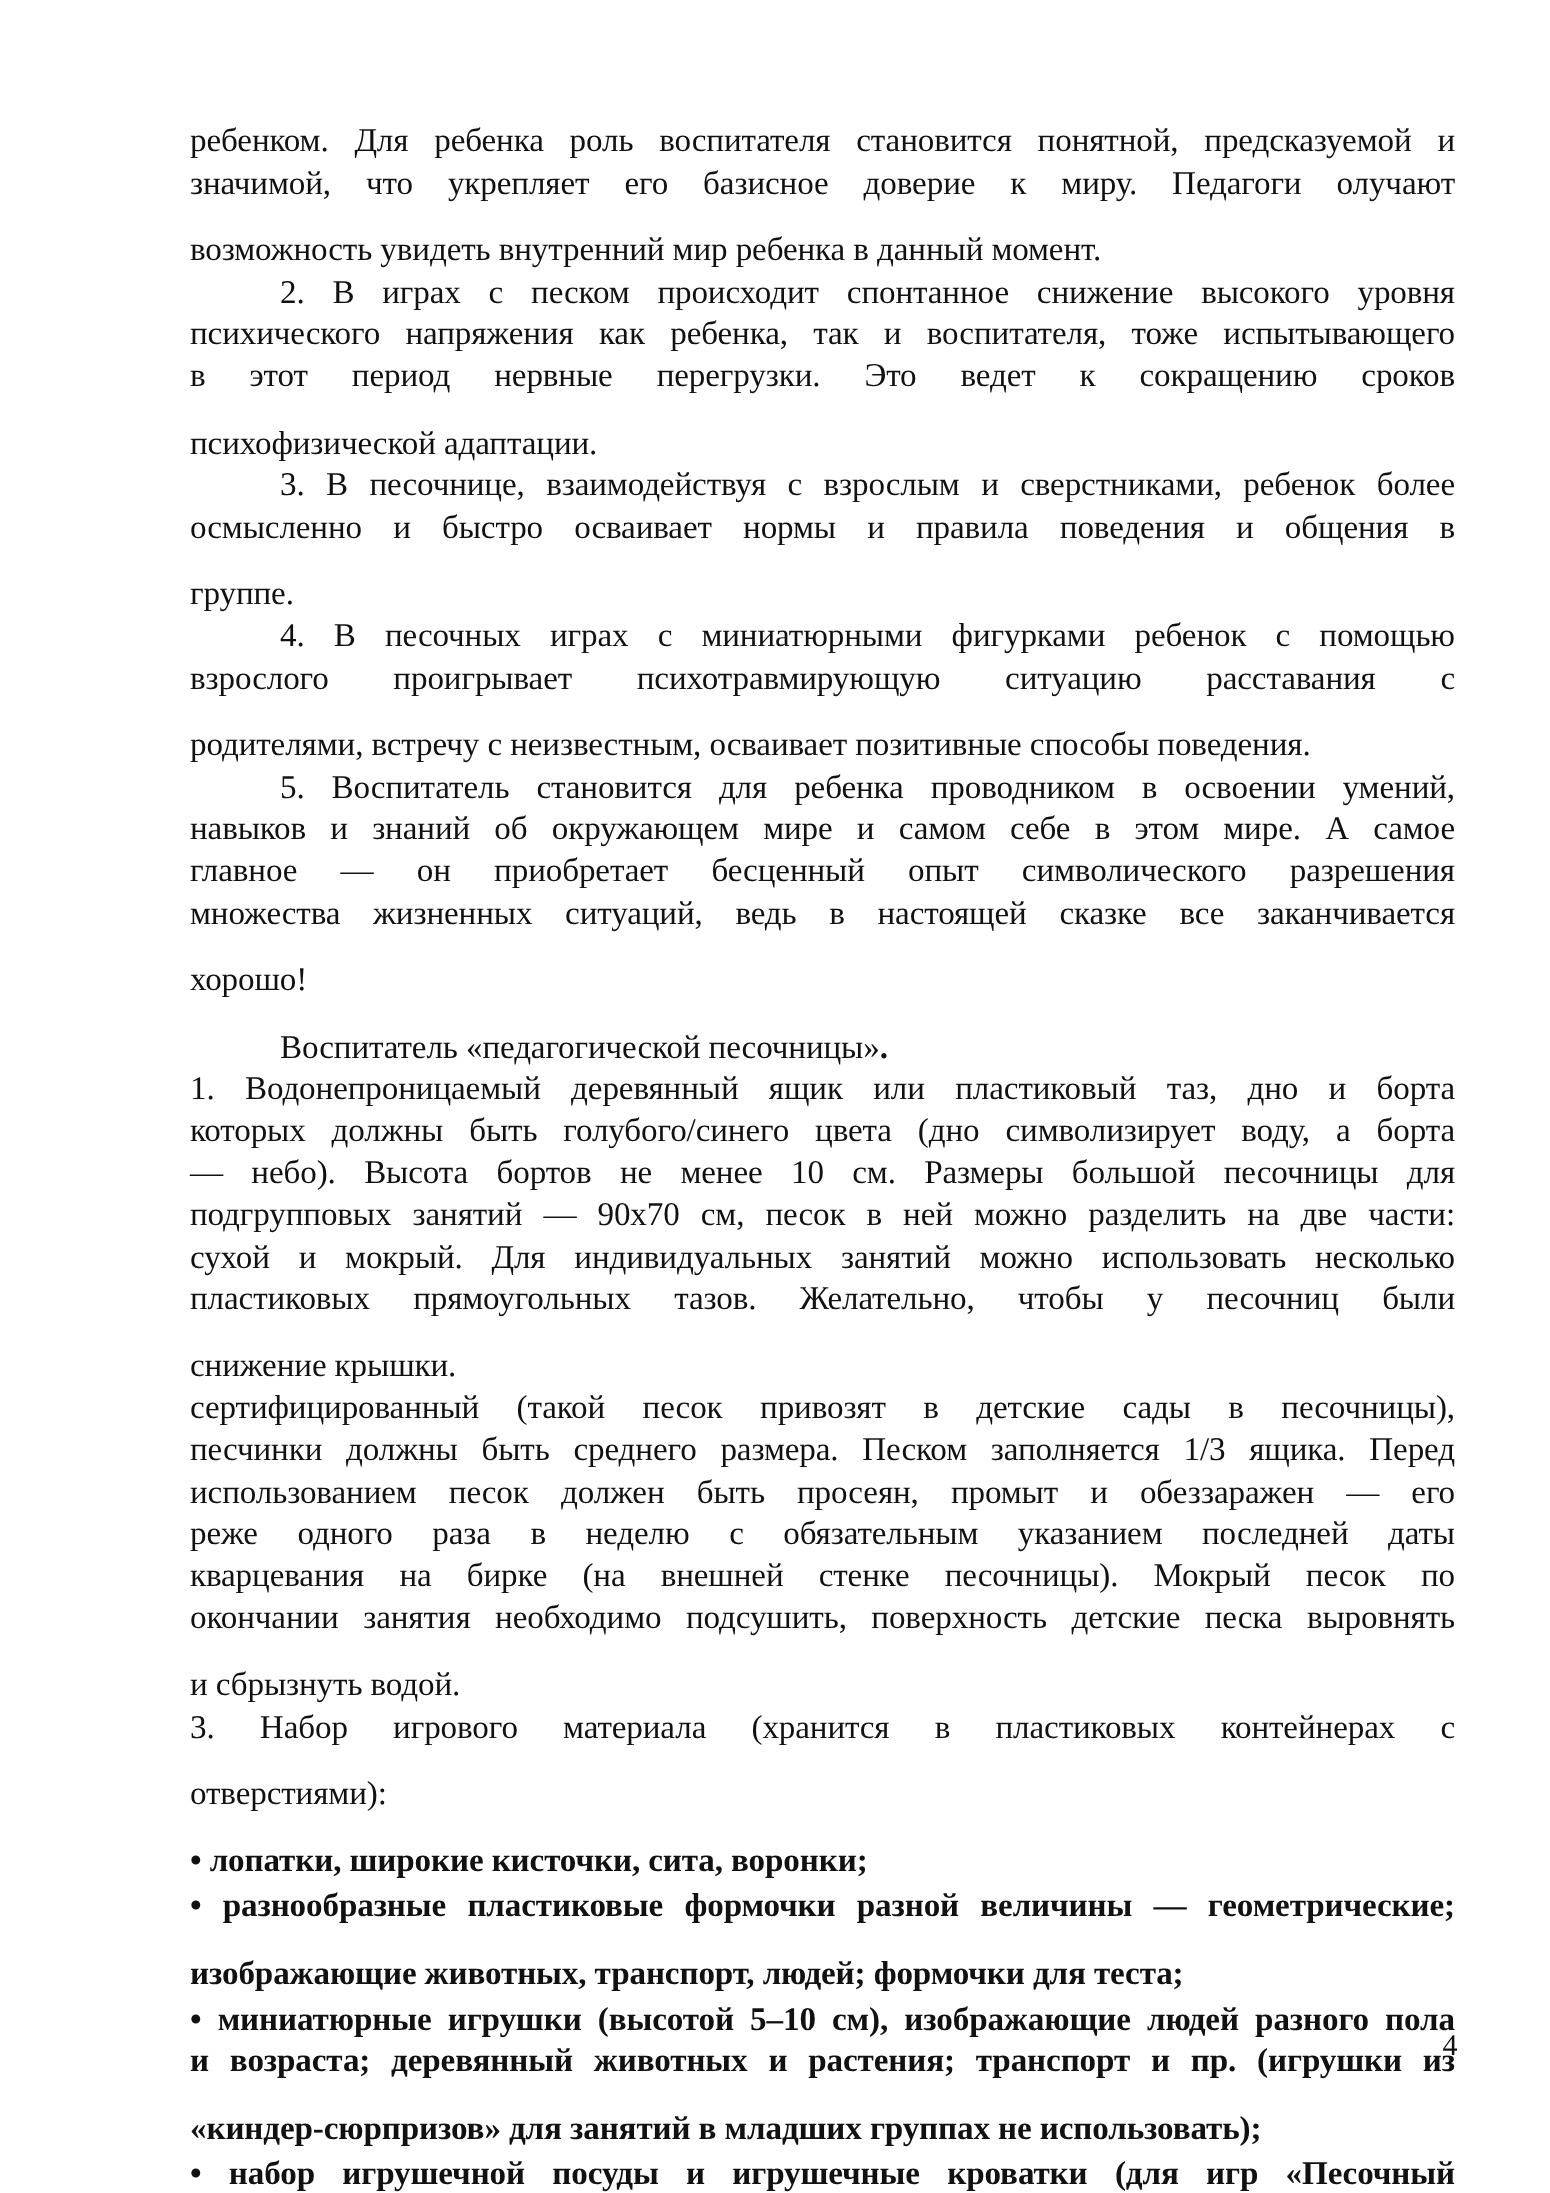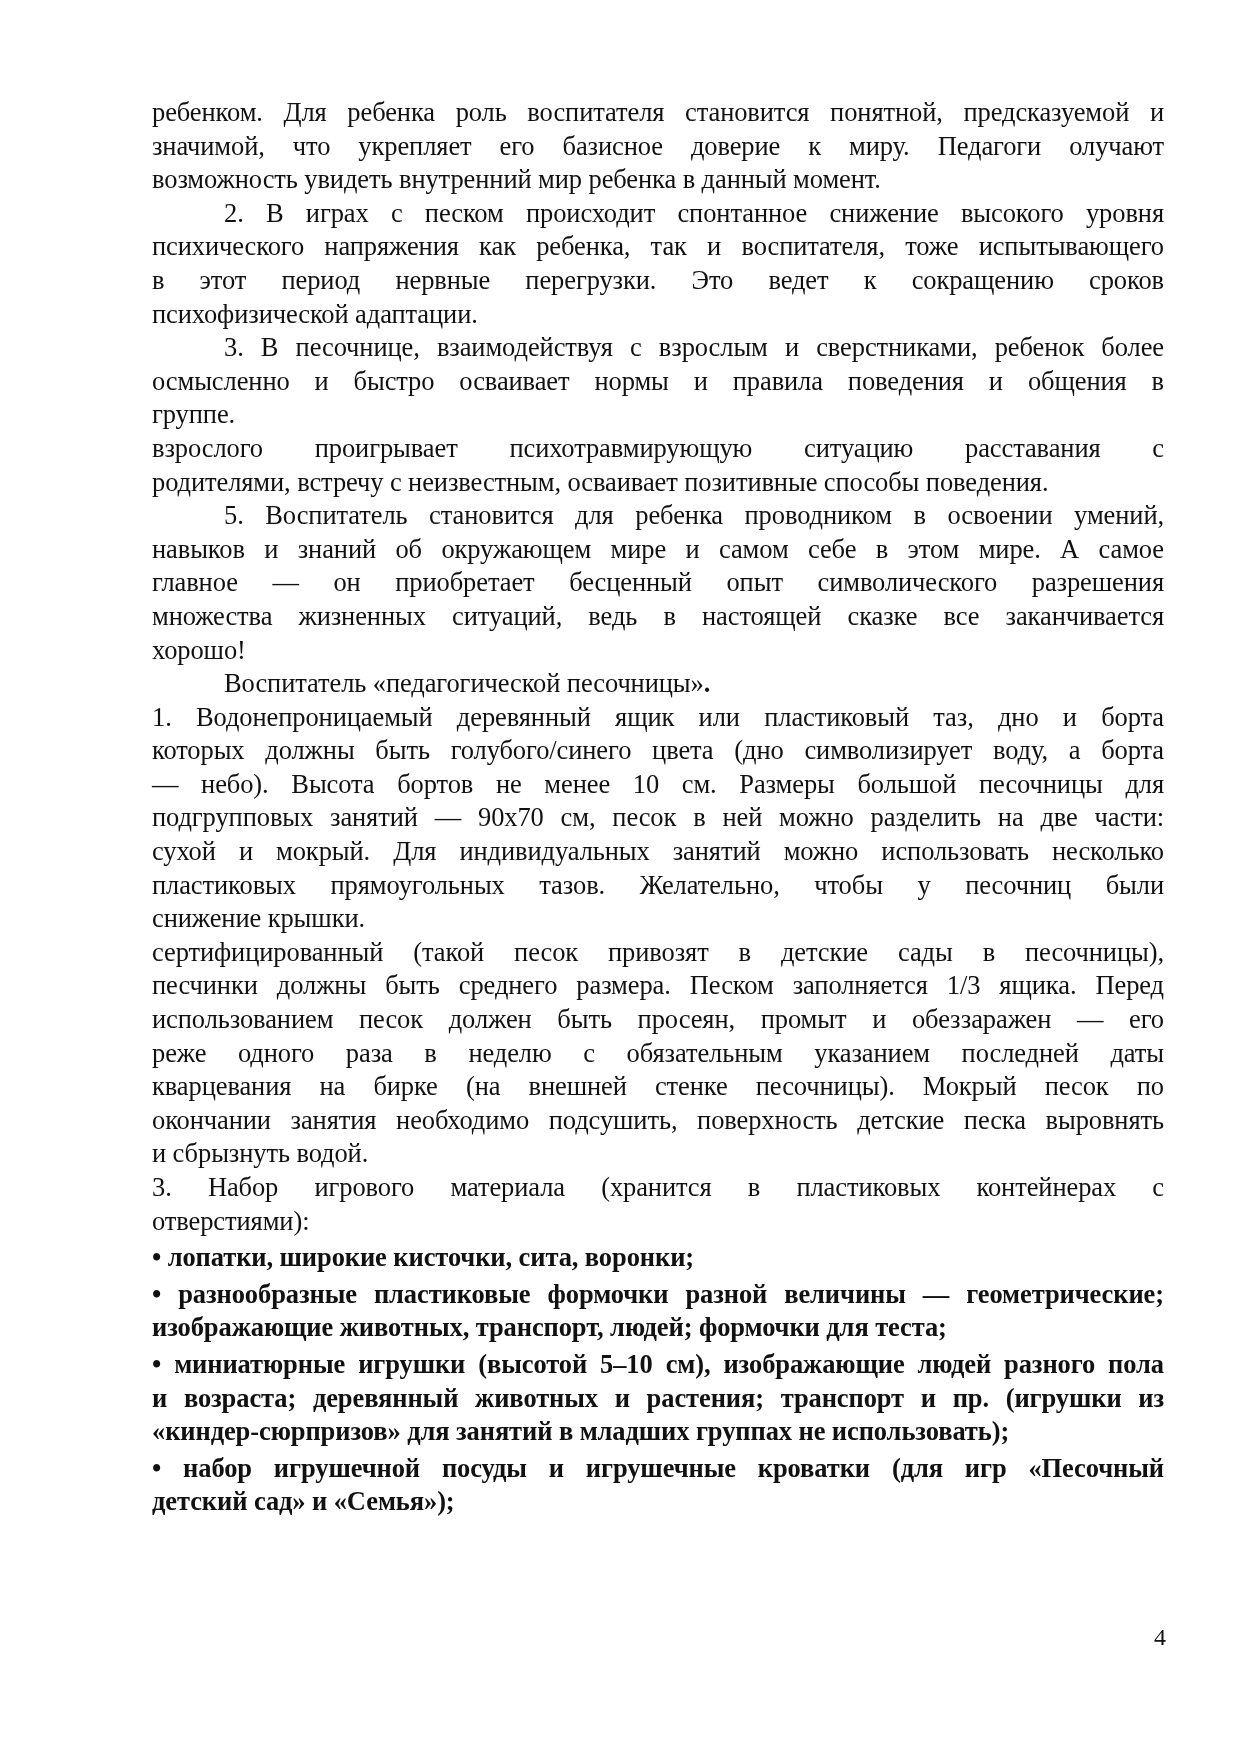--- a/index.html
+++ b/index.html
@@ -11,21 +11,21 @@
     position: absolute; left: 136px; top: 96px; width: 1012px;
     font-family: "Liberation Serif", "DejaVu Serif", serif;
     font-size: 26.5px; color: #111;
   }
   .para { margin: 0; }
   .line {
     display: block; height: 33.6px; line-height: 33.6px;
     white-space: nowrap; text-align: justify; text-align-last: justify;
     word-spacing: 0; letter-spacing: -0.1px;
   }
-  .line.last { text-align-last: left; }
+  .line.last { text-align-last: left; margin-top: 20px; }
   .line.indent { padding-left: 72px; }
   .para.bullet { margin-top: 3px; font-weight: bold; }
   .bold-dot { font-weight: bold; }
   .page-number {
     position: absolute; left: 1138px; top: 1624px;
     font-family: "Liberation Serif", "DejaVu Serif", serif;
     font-size: 24px; color: #111;
   }
 </style>
 </head>
@@ -47,20 +47,21 @@
       <span class="line last">психофизической адаптации.</span>
     </div>
 
     <div class="para">
       <span class="line indent">3. В песочнице, взаимодействуя с взрослым и сверстниками, ребенок более</span>
       <span class="line">осмысленно и быстро осваивает нормы и правила поведения и общения в</span>
       <span class="line last">группе.</span>
     </div>
 
     <div class="para">
+      <span class="line indent">4. В песочных играх с миниатюрными фигурками ребенок с помощью</span>
       <span class="line">взрослого проигрывает психотравмирующую ситуацию расставания с</span>
       <span class="line last">родителями, встречу с неизвестным, осваивает позитивные способы поведения.</span>
     </div>
 
     <div class="para">
       <span class="line indent">5. Воспитатель становится для ребенка проводником в освоении умений,</span>
       <span class="line">навыков и знаний об окружающем мире и самом себе в этом мире. А самое</span>
       <span class="line">главное — он приобретает бесценный опыт символического разрешения</span>
       <span class="line">множества жизненных ситуаций, ведь в настоящей сказке все заканчивается</span>
       <span class="line last">хорошо!</span>

